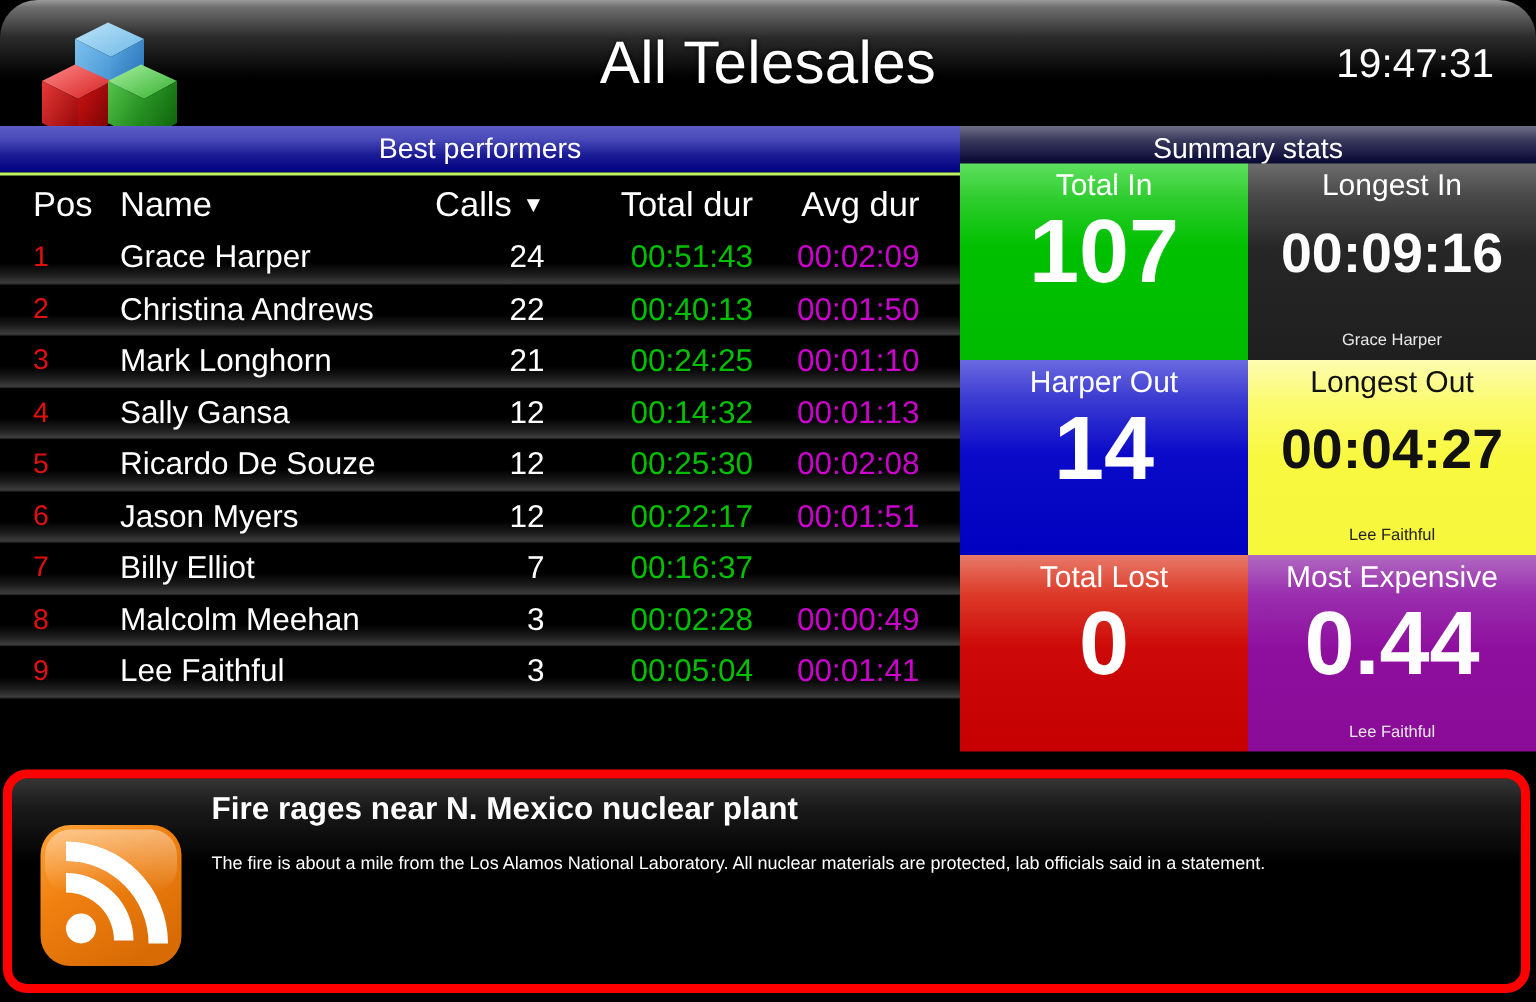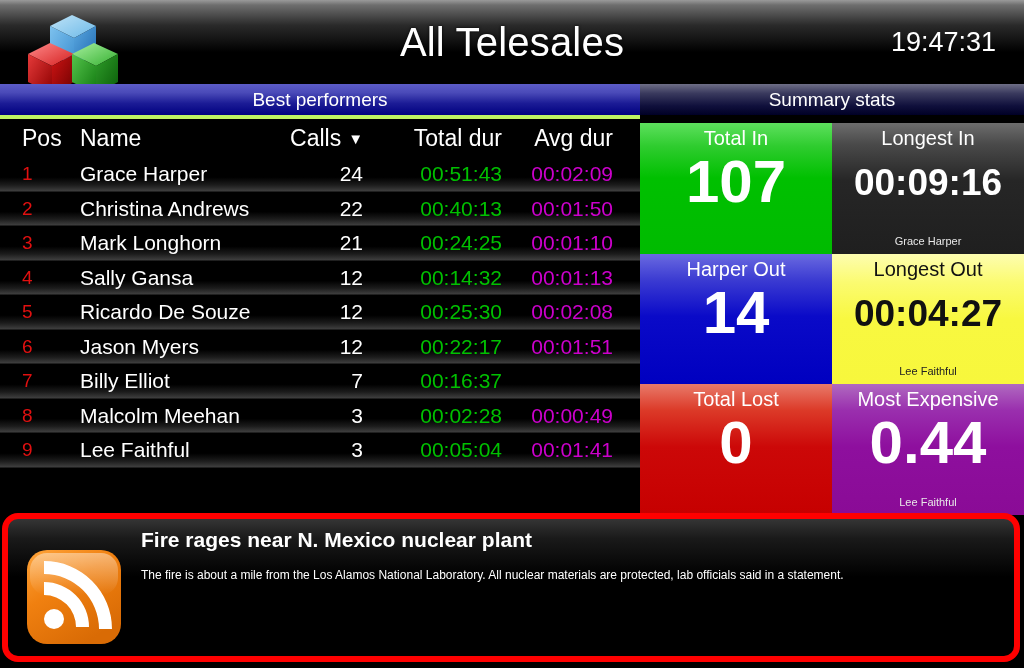--- a/index.html
+++ b/index.html
@@ -7,20 +7,21 @@
     width:1024px; height:668px; background:#000; overflow:hidden;
     font-family:"Liberation Sans", sans-serif;
     -webkit-font-smoothing:antialiased;
   }
   #app { position:relative; width:1024px; height:668px; background:#000; }
 
   
   #header {
     position:absolute; left:0; top:0; width:1024px; height:84px;
     background:linear-gradient(to bottom,#9a9a9a 0%,#6e6e6e 6%,#2a2a2a 30%,#000 62%,#000 100%);
+    border-radius:25px;
   }
   #logo { position:absolute; left:20px; top:4px; width:110px; height:100px; }
   #title {
     position:absolute; left:0; top:0; width:1024px; height:84px;
     display:flex; align-items:center; justify-content:center;
     color:#fff; font-size:40px; letter-spacing:.2px;
     text-shadow:0 0 3px rgba(0,0,0,.9);
   }
   #clock {
     position:absolute; right:28px; top:0; height:84px;
@@ -40,21 +41,21 @@
   }
   #tab-summary {
     left:640px; width:384px;
     background:linear-gradient(to bottom,#6e6e86 0%,#3a3a5e 30%,#10103c 70%,#000026 100%);
   }
 
   
   #table-panel {
     position:absolute; left:0; top:115px; width:640px; height:392px;
     background:#000;
-    border-top:4px solid #bef264;
+    border-top:2px solid #bef264;
   }
   .trow { position:relative; height:34.5px; width:640px; }
   .trow.header { height:38px; }
   .trow.data {
     background:linear-gradient(to bottom,#000 0%,#000 58%,#1c1c1c 80%,#3c3c3c 96%,#101010 100%);
   }
   .cell { position:absolute; top:0; height:100%; display:flex; align-items:center; font-size:21px; }
   .c-pos   { left:22px;  width:50px;  justify-content:flex-start; }
   .c-name  { left:80px;  width:215px; justify-content:flex-start; }
   .c-calls { left:255px; width:108px; justify-content:flex-end; }
@@ -63,21 +64,21 @@
   .trow.header .cell { color:#fff; font-size:23px; }
   .trow.header .c-calls { justify-content:flex-end; }
   .trow.data .c-pos   { color:#e01010; font-size:19px; }
   .trow.data .c-name  { color:#fff; }
   .trow.data .c-calls { color:#fff; }
   .trow.data .c-total { color:#00c000; }
   .trow.data .c-avg   { color:#cc00cc; }
   .sortarrow { display:inline-block; margin-left:7px; font-size:15px; color:#fff; }
 
   
-  #summary { position:absolute; left:640px; top:123px; width:308px; height:392px; }
+  #summary { position:absolute; left:640px; top:109px; width:308px; height:392px; }
   .tile {
     position:absolute; width:192px; height:130.6px;
     display:flex; flex-direction:column; align-items:center;
     color:#fff; overflow:hidden;
   }
   .tile .tlabel { font-size:20px; margin-top:4px; line-height:1.15; }
   .tile .tvalue { font-weight:bold; line-height:1; }
   .tile .tsub   { font-size:11px; position:absolute; bottom:7px; width:100%; text-align:center; }
 
   .t-green  { left:0;   top:0;     background:linear-gradient(to bottom,#5ee05e 0%,#2ecc2e 18%,#00c000 42%,#00bb00 100%); }

